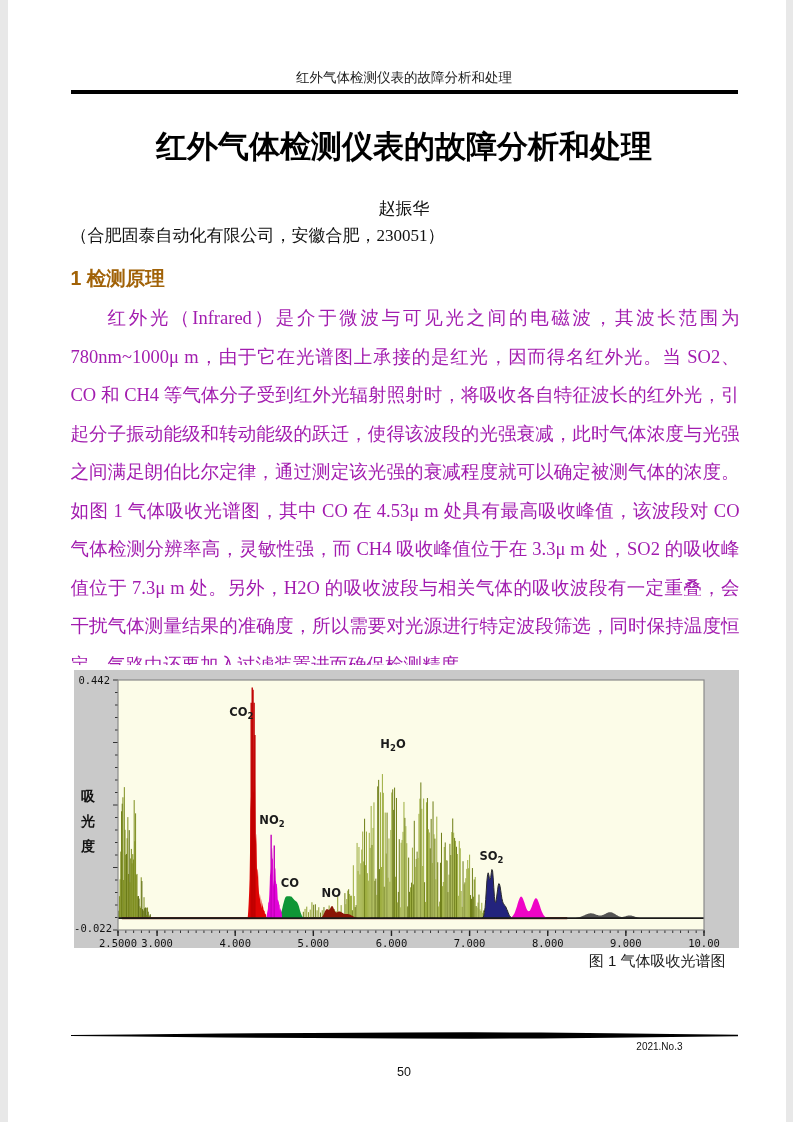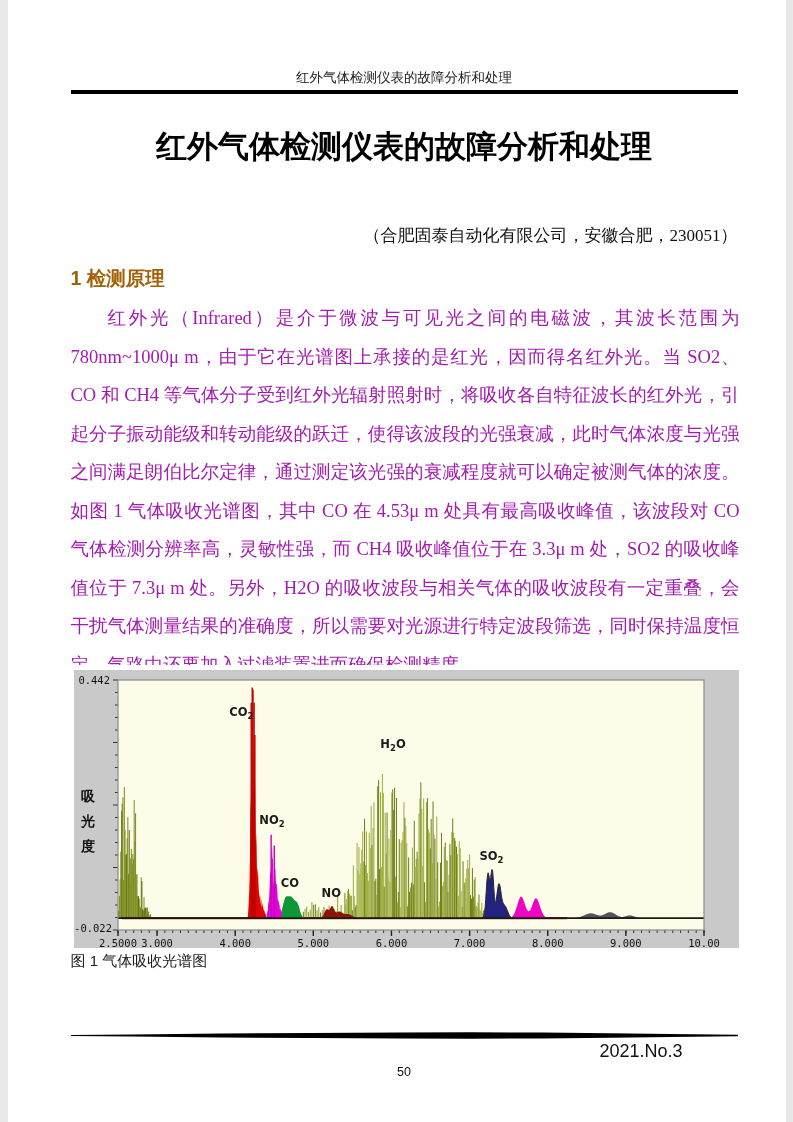--- a/index.html
+++ b/index.html
@@ -6,48 +6,49 @@
   .page{
     position:relative;width:778px;height:1122px;margin:0 auto;background:#ffffff;
     font-family:"Liberation Serif","DejaVu Serif",serif;color:#111;overflow:hidden;
   }
   .abs{position:absolute;}
   .running-header{top:69px;left:63px;width:667px;text-align:center;font-size:13.5px;color:#1a1a1a;}
   .header-rule{top:90px;left:63px;width:667px;height:3.5px;background:#000;}
   .main-title{top:126px;left:63px;width:667px;text-align:center;font-size:31px;font-weight:bold;
     font-family:"Liberation Sans","DejaVu Sans",sans-serif;color:#000;}
   .author{top:197px;left:63px;width:667px;text-align:center;font-size:17px;}
-  .affiliation{top:224px;left:63px;width:667px;text-align:right;font-size:17px;}
+  .affiliation{top:224px;left:63px;width:667px;text-align:left;font-size:17px;}
   .section-heading{top:265px;left:63px;width:667px;font-size:19.5px;font-weight:bold;
     font-family:"Liberation Sans","DejaVu Sans",sans-serif;color:#a16207;}
   .body-para{left:63px;width:669px;font-size:18.5px;line-height:38.5px;text-align:justify;
     text-indent:2em;color:#a21caf;}
   .para1{top:299px;height:366px;overflow:hidden;}
   .para2{top:977px;}
   .figure-wrap{top:670px;left:66px;width:665px;height:278px;}
-  .figure-caption{top:952px;left:63px;width:667px;text-align:left;font-size:15px;
+  .figure-caption{top:952px;left:51px;width:667px;text-align:right;font-size:15px;
     font-family:"Liberation Sans","DejaVu Sans",sans-serif;color:#1a1a1a;}
   .footer-rule-wrap{top:1031px;left:63px;width:667px;height:9px;}
   .page-number{top:1041px;left:63px;width:667px;text-align:center;font-size:12.5px;
     font-family:"Liberation Sans","DejaVu Sans",sans-serif;margin-top:24px;}
-  .issue-label{top:1041px;left:555px;width:120px;text-align:right;font-size:18px;
+  .issue-label{top:1041px;left:555px;width:120px;text-align:right;font-size:10px;
     font-family:"Liberation Sans","DejaVu Sans",sans-serif;}
   svg{display:block;}
 </style>
 </head>
 <body>
 
 <div class="page">
 
   <div class="abs running-header">红外气体检测仪表的故障分析和处理</div>
 
   <div class="abs header-rule"></div>
 
   <h1 class="abs main-title" style="margin:0;">红外气体检测仪表的故障分析和处理</h1>
 
+  <div class="abs author">赵振华</div>
 
   <div class="abs affiliation">（合肥固泰自动化有限公司，安徽合肥，230051）</div>
 
   <div class="abs section-heading">1 检测原理</div>
 
   <div class="abs body-para para1">红外光（Infrared）是介于微波与可见光之间的电磁波，其波长范围为 780nm~1000μ m，由于它在光谱图上承接的是红光，因而得名红外光。当 SO2、CO 和 CH4 等气体分子受到红外光辐射照射时，将吸收各自特征波长的红外光，引起分子振动能级和转动能级的跃迁，使得该波段的光强衰减，此时气体浓度与光强之间满足朗伯比尔定律，通过测定该光强的衰减程度就可以确定被测气体的浓度。如图 1 气体吸收光谱图，其中 CO 在 4.53μ m 处具有最高吸收峰值，该波段对 CO 气体检测分辨率高，灵敏性强，而 CH4 吸收峰值位于在 3.3μ m 处，SO2 的吸收峰值位于 7.3μ m 处。另外，H2O 的吸收波段与相关气体的吸收波段有一定重叠，会干扰气体测量结果的准确度，所以需要对光源进行特定波段筛选，同时保持温度恒定，气路中还要加入过滤装置进而确保检测精度。</div>
 
   <div class="abs figure-wrap">
     <svg id="spectrum-svg" width="665" height="278" viewBox="0 0 665 278">
         <rect x="0" y="0" width="665" height="278" fill="#c9c9c9"></rect>

